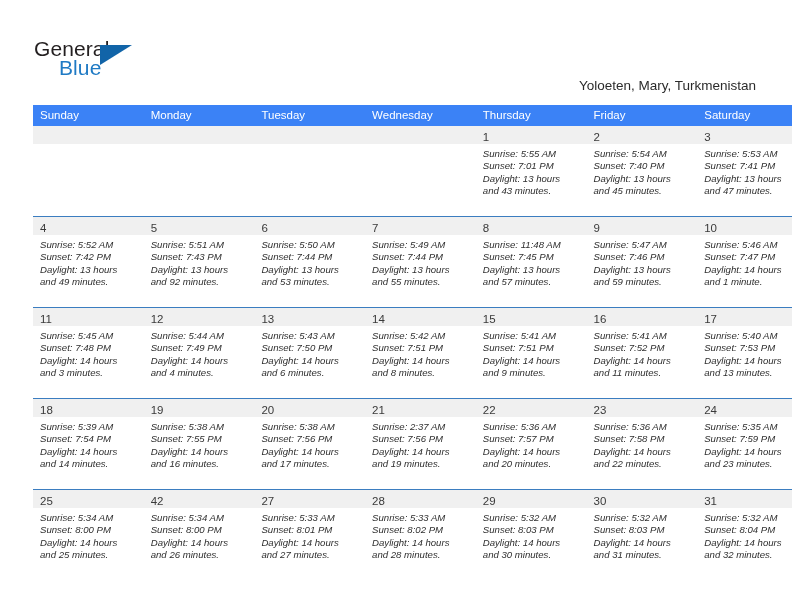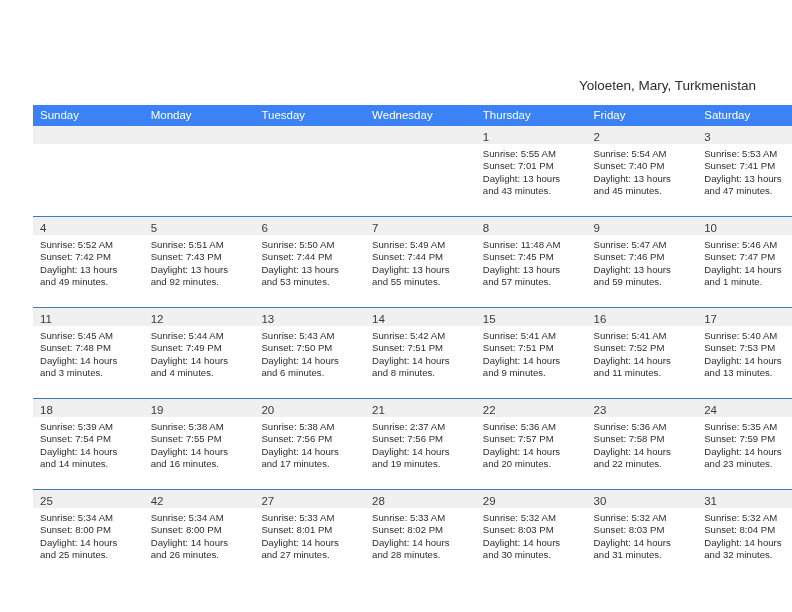--- a/index.html
+++ b/index.html
@@ -131,35 +131,41 @@
   .num-band.blank {
     background: #f0f0f0;
   }
   .daynum {
     font-size: 11.5px;
     line-height: 15px;
     color: #3a3a3a;
   }
   .details {
     padding: 4px 5px 0 7px;
+    font-style: italic;
   }
   .details div {
     font-size: 9.6px;
     line-height: 12.3px;
     color: #2e2e2e;
     white-space: nowrap;
   }
 </style>
 </head>
 <body>
 
 <div class="page">
 
   <div class="header">
 
+    <div class="brand">
+      <span class="brand-general">General</span>
+      <span class="brand-flag"></span>
+      <span class="brand-blue">Blue</span>
+    </div>
 
     <div class="subtitle">Yoloeten, Mary, Turkmenistan</div>
   </div>
 
   <div class="calendar">
     <table class="cal">
       <thead>
         <tr id="weekday-row">
             <th>Sunday</th>
             <th>Monday</th>

